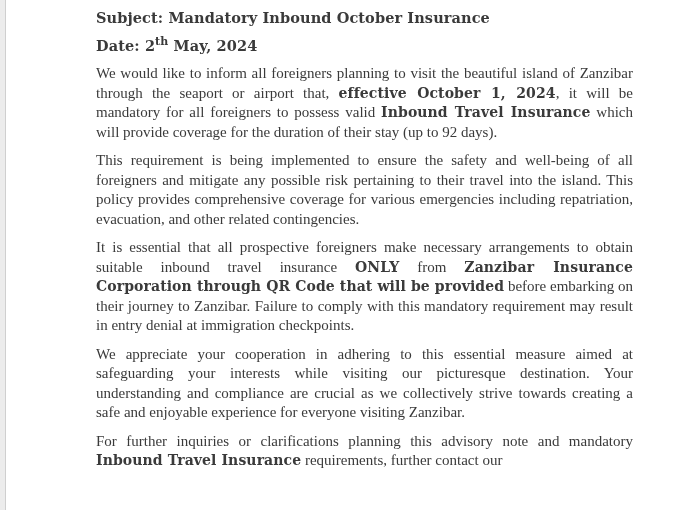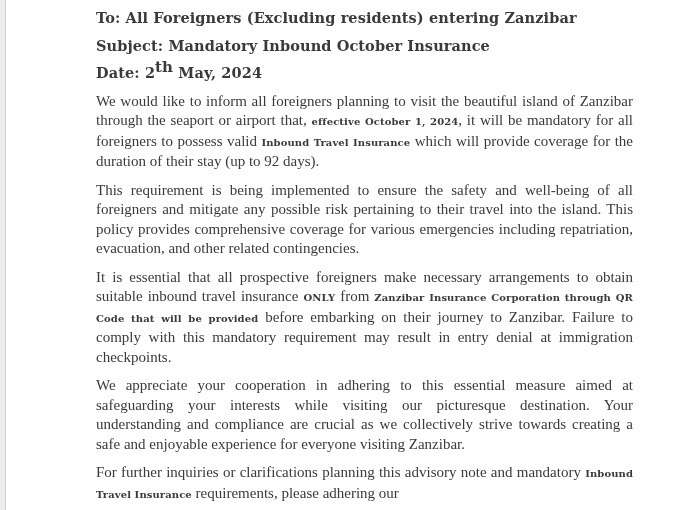--- a/index.html
+++ b/index.html
@@ -41,45 +41,44 @@
     margin: 0 0 8px 0;
     text-align: left;
     letter-spacing: 0.1px;
   }
   .para {
     margin: 9px 0;
     text-align: justify;
   }
   .para strong {
     font-family: "DejaVu Serif", "Liberation Serif", serif;
-    font-size: 10px;
+    font-size: 14px;
     letter-spacing: 0.1px;
   }
   sup.ord {
-    font-size: 15px;
+    font-size: 11px;
     vertical-align: super;
     line-height: 0;
   }
 </style>
 </head>
 <body>
 
 <div class="page-edge"></div>
 
 <div class="letter">
 
-  <p class="hdr">To: All Foreigners (Excluding residents) entering Zanzibar</p>
 
   <p class="hdr">Subject: Mandatory Inbound October Insurance</p>
 
   <p class="hdr"><span>Date: 2</span><sup class="ord">th</sup><span> May, 2024</span></p>
 
   <p class="para"><span>We would like to inform all foreigners planning to visit the beautiful island of Zanzibar through the seaport or airport that, </span><strong>effective October 1, 2024</strong><span>, it will be mandatory for all foreigners to possess valid </span><strong>Inbound Travel Insurance</strong><span> which will provide coverage for the duration of their stay (up to 92 days).</span></p>
 
   <p class="para"><span>This requirement is being implemented to ensure the safety and well-being of all foreigners and mitigate any possible risk pertaining to their travel into the island. This policy provides comprehensive coverage for various emergencies including repatriation, evacuation, and other related contingencies.</span></p>
 
   <p class="para"><span>It is essential that all prospective foreigners make necessary arrangements to obtain suitable inbound travel insurance </span><strong>ONLY</strong><span> from </span><strong>Zanzibar Insurance Corporation through QR Code that will be provided</strong><span> before embarking on their journey to Zanzibar. Failure to comply with this mandatory requirement may result in entry denial at immigration checkpoints.</span></p>
 
   <p class="para"><span>We appreciate your cooperation in adhering to this essential measure aimed at safeguarding your interests while visiting our picturesque destination. Your understanding and compliance are crucial as we collectively strive towards creating a safe and enjoyable experience for everyone visiting Zanzibar.</span></p>
 
-  <p class="para"><span>For further inquiries or clarifications planning this advisory note and mandatory </span><strong>Inbound Travel Insurance</strong><span> requirements, please adhering our</span></p>
+  <p class="para"><span>For further inquiries or clarifications planning this advisory note and mandatory </span><strong>Inbound Travel Insurance</strong><span> requirements, further contact our</span></p>
 
 </div>
 
 </body></html>

